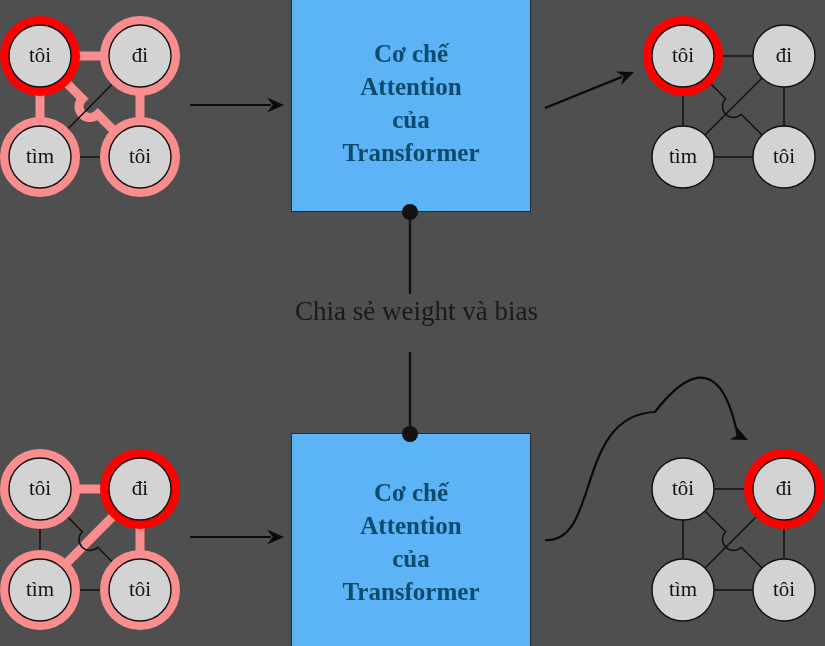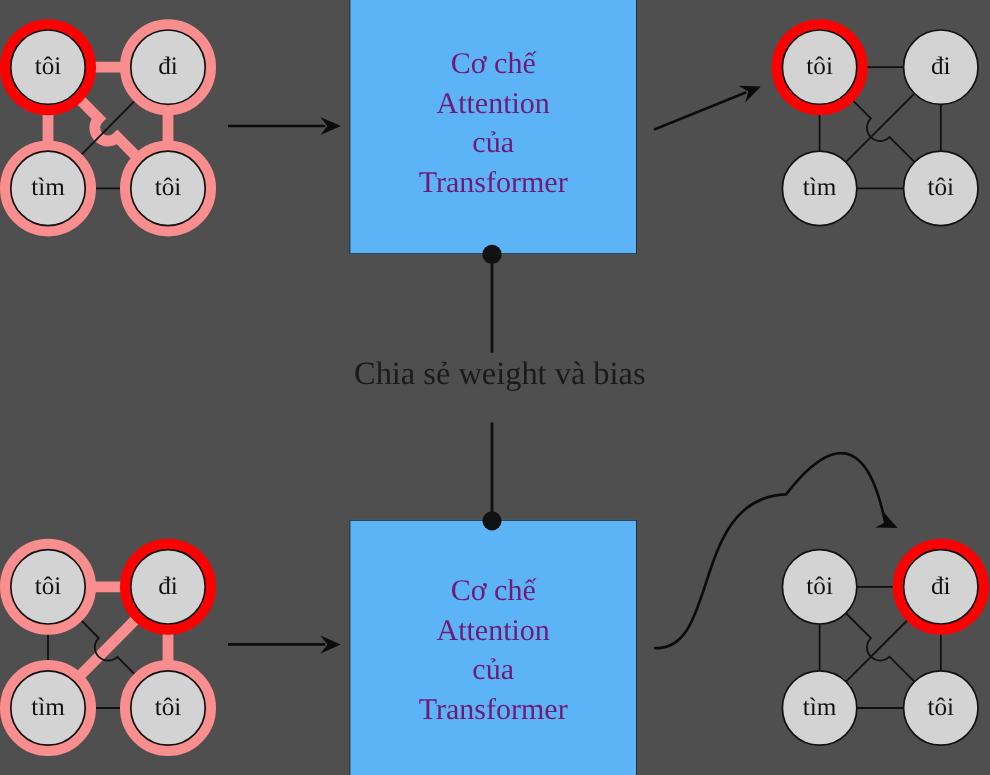--- a/index.html
+++ b/index.html
@@ -59,25 +59,26 @@
     position: absolute;
     background: #5cb3f5;
     border: 1px solid #2b2b2b;
     box-sizing: border-box;
     display: flex;
     align-items: center;
     justify-content: center;
   }
   .box-text {
     text-align: center;
-    color: #701a75;
+    color: #0c4a6e;
     font-size: 25px;
     line-height: 33px;
     font-family: "Liberation Serif", "DejaVu Serif", serif;
     white-space: pre-line;
+    font-weight: bold;
   }
   .share-label {
     position: absolute;
     left: 4px;
     top: 296px;
     width: 825px;
     text-align: center;
     color: #1a1a1a;
     font-size: 27px;
     font-family: "Liberation Serif", "DejaVu Serif", serif;

